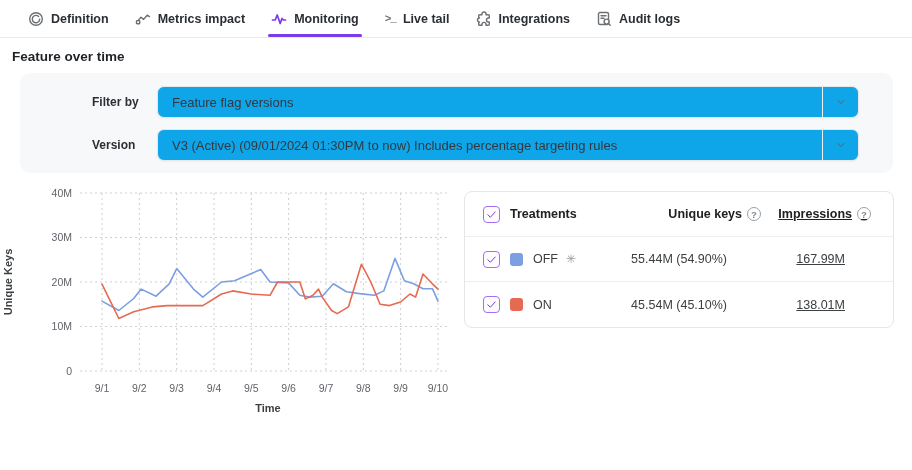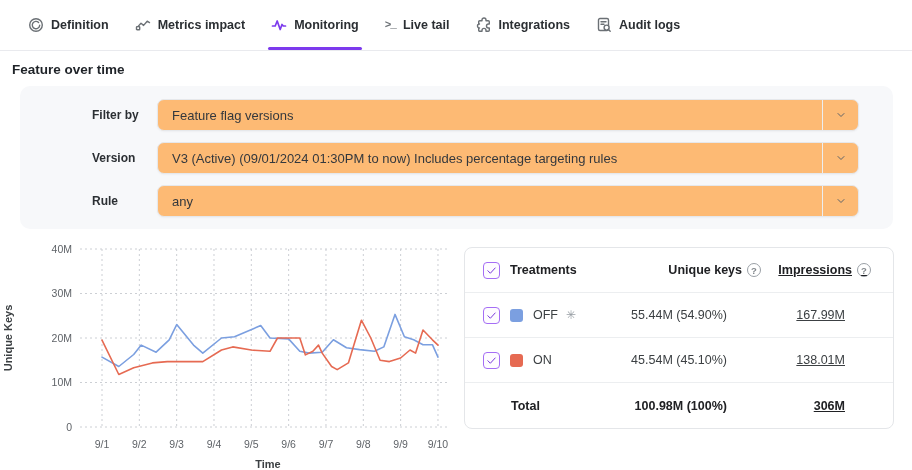--- a/index.html
+++ b/index.html
@@ -1,40 +1,40 @@
 <!DOCTYPE html>
 <html><head>
 <meta charset="utf-8">
 <style>
   * { margin:0; padding:0; box-sizing:border-box; }
   body { font-family:"Liberation Sans", sans-serif; background:#ffffff; }
   .page { position:relative; width:912px; height:470px; background:#fff; overflow:hidden; }
 
   
-  .tabbar { display:flex; align-items:stretch; height:51px; padding-left:28px; gap:26px;
+  .tabbar { display:flex; align-items:stretch; height:38px; padding-left:28px; gap:26px;
             border-bottom:1px solid #e9eaee; background:#fff; }
   .tab { display:flex; align-items:center; gap:7px; position:relative; cursor:pointer;
          font-size:12.5px; font-weight:700; color:#2b2f33; white-space:nowrap; }
   .tab .ticon { display:flex; align-items:center; }
   .tab .ticon svg { stroke:#6b7075; fill:none; stroke-width:1.4; stroke-linecap:round; stroke-linejoin:round; }
   .tab.active .ticon svg { stroke:#7c3aed; stroke-width:1.7; }
   .tab.active::after { content:""; position:absolute; left:-3px; right:-3px; bottom:0; height:3px;
                        background:#7c3aed; border-radius:3px; }
   .livetail-glyph { font-size:11px; font-weight:700; color:#6b7075; font-family:"Liberation Mono", monospace; letter-spacing:-1px; }
 
   
   .section-title { margin:11px 0 0 12px; font-size:13.5px; font-weight:700; color:#1f2328; }
 
   
   .filter-panel { margin:9px 0 0 20px; width:873px; background:#f7f8fa; border-radius:10px;
                   padding:13px 34px 12px 28px; }
   .filter-row { display:flex; align-items:center; margin-bottom:11px; }
   .filter-row:last-child { margin-bottom:0; }
   .filter-label { width:109px; font-size:12px; font-weight:700; color:#2b2f33;padding-left:44px; }
-  .dropdown { flex:1; height:32px; background:#fdba74; border:1px solid #e6e8eb; border-radius:7px;
+  .dropdown { flex:1; height:32px; background:#0ea5e9; border:1px solid #e6e8eb; border-radius:7px;
               display:flex; align-items:center; padding-left:14px; font-size:13px; color:#34383d;
               cursor:pointer; box-shadow:0 1px 2px rgba(30,35,40,0.04); overflow:hidden; }
   .dd-value { flex:1; white-space:nowrap; overflow:hidden; text-overflow:ellipsis; }
   .dd-chev { width:36px; align-self:stretch; display:flex; align-items:center; justify-content:center;
              border-left:1px solid #eceef0; }
   .dd-chev svg { stroke:#5f6368; fill:none; stroke-width:2; stroke-linecap:round; stroke-linejoin:round; }
 
   
   .bottom { position:relative; height:250px; margin-top:6px; }
   .chart-svg { position:absolute; left:0; top:0; }
@@ -133,31 +133,20 @@
           <svg width="12" height="12" viewBox="0 0 24 24">
               <polyline points="6,9 12,15 18,9"></polyline>
             </svg>
         </span>
       </div>
     </div>
     <div class="filter-row">
       <div class="filter-label">Version</div>
       <div class="dropdown">
         <span class="dd-value">V3 (Active) (09/01/2024 01:30PM to now) Includes percentage targeting rules</span>
-        <span class="dd-chev">
-          <svg width="12" height="12" viewBox="0 0 24 24">
-              <polyline points="6,9 12,15 18,9"></polyline>
-            </svg>
-        </span>
-      </div>
-    </div>
-    <div class="filter-row">
-      <div class="filter-label">Rule</div>
-      <div class="dropdown">
-        <span class="dd-value">any</span>
         <span class="dd-chev">
           <svg width="12" height="12" viewBox="0 0 24 24">
               <polyline points="6,9 12,15 18,9"></polyline>
             </svg>
         </span>
       </div>
     </div>
   </div>
 
   <div class="bottom">
@@ -248,27 +237,16 @@
           <span>ON</span>
         </div>
         <div class="c2 val">
             <span>45.54M (45.10%)</span>
           </div>
         <div class="c3 val">
             <span>138.01M</span>
           </div>
       </div>
 
-      <div class="trow total">
-        <div class="c1 total-indent">
-          <span>Total</span>
-        </div>
-        <div class="c2 val">
-            <span>100.98M (100%)</span>
-          </div>
-        <div class="c3 val">
-            <span>306M</span>
-          </div>
-      </div>
     </div>
   </div>
 
 </div>
 
 </body></html>

